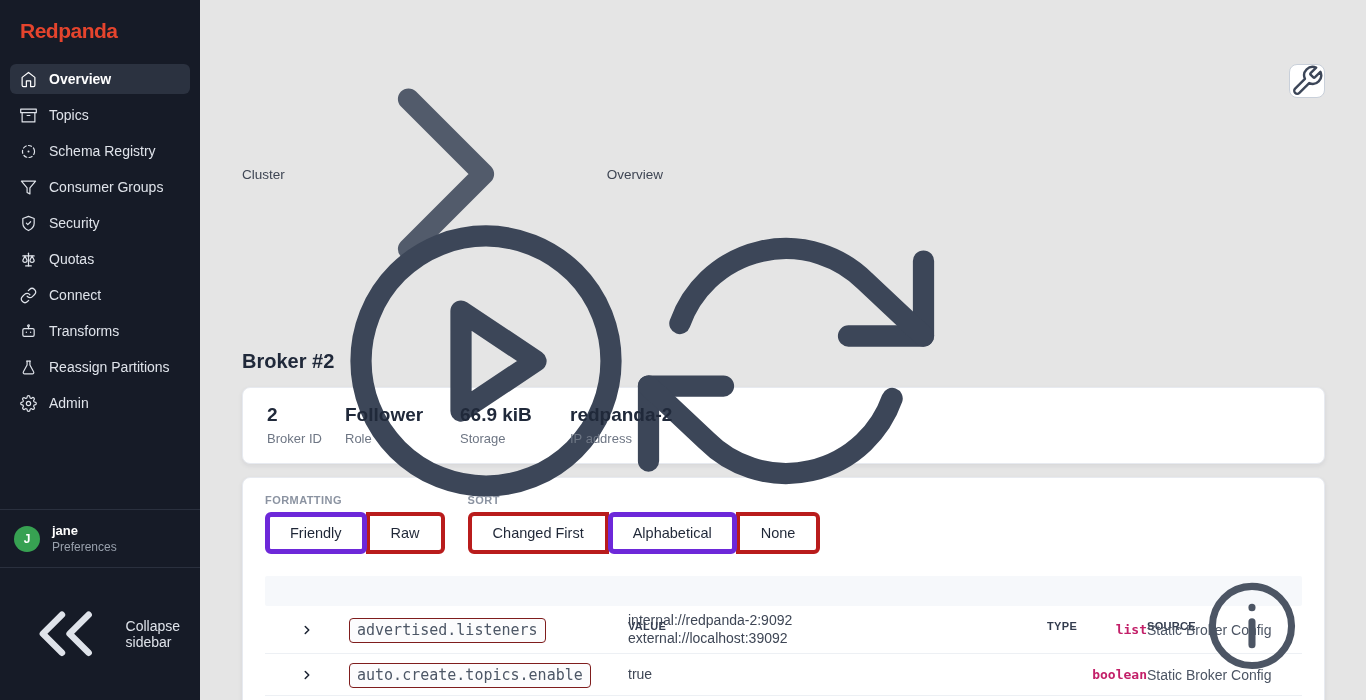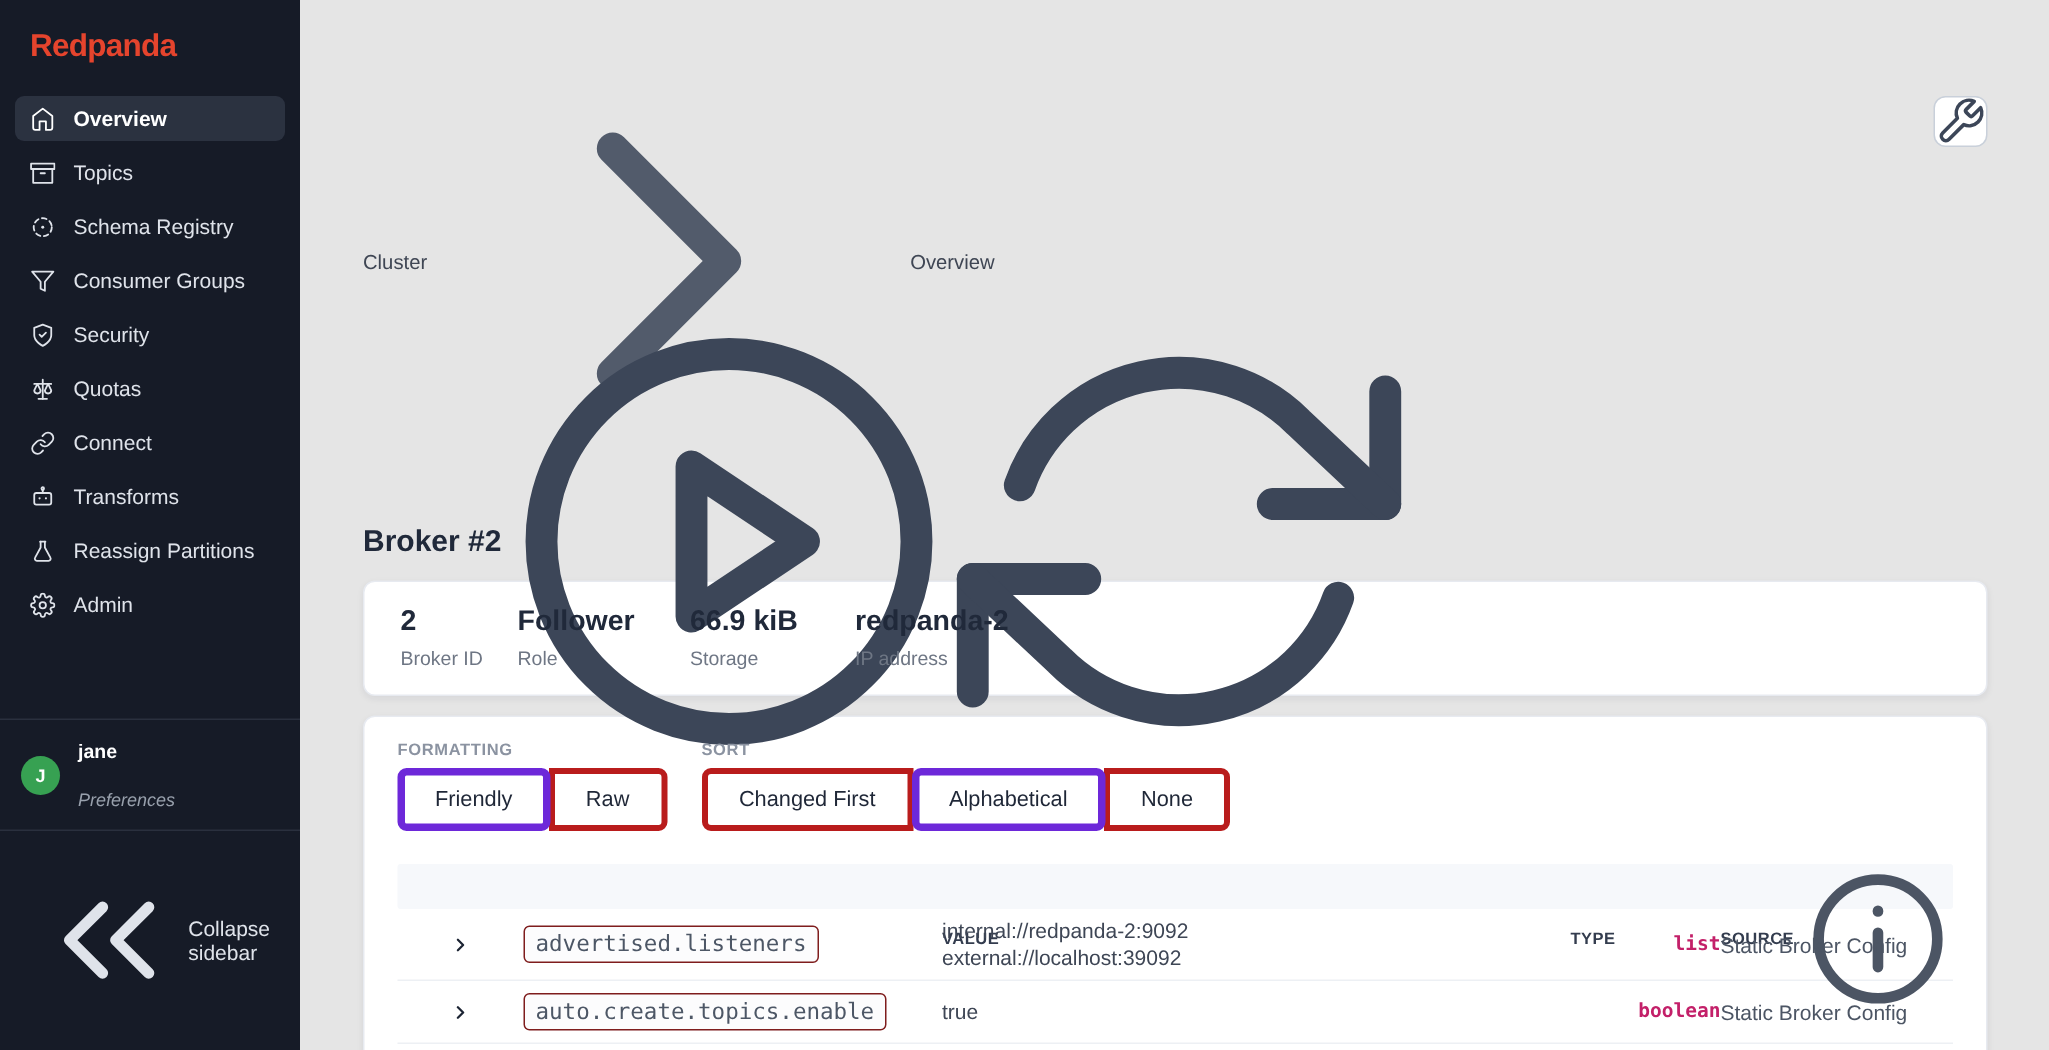--- a/index.html
+++ b/index.html
@@ -18,23 +18,23 @@
   .nav-item.selected { background:#2b3240; font-weight:700; color:#fff; }
   .nav-icon { width:17px; height:17px; display:flex; }
   .nav-icon svg { width:17px; height:17px; }
   .spacer { flex:1; }
   .user-section { border-top:1px solid #2a303e; padding:13px 14px; display:flex;
     gap:12px; align-items:center; }
   .avatar { width:26px; height:26px; min-width:26px; border-radius:50%; background:#37a152;
     color:#fff; font-size:12px; font-weight:700; display:flex; align-items:center;
     justify-content:center; }
   .user-name { font-size:13px; font-weight:700; color:#fff; }
-  .user-sub { font-size:12px; color:#98a0ac; margin-top:18px;font-style:italic; }
+  .user-sub { font-size:12px; color:#98a0ac; margin-top:2px; }
   .collapse-section { border-top:1px solid #2a303e; padding:20px 20px; display:flex;
-    align-items:center; font-size:14px; color:#dfe3ea; cursor:pointer; }
+    gap:14px; align-items:center; font-size:14px; color:#dfe3ea; cursor:pointer; }
   .collapse-icon svg { width:15px; height:15px; }
 
   
   .main { flex:1; background:#e5e5e5; padding:24px 41px 0 42px; position:relative; }
   .breadcrumb { display:flex; align-items:center; gap:11px; font-size:13.5px; color:#3f4654; }
   .crumb { cursor:pointer; }
   .crumb-sep svg { width:12px; height:12px; display:block; color:#525b6b; }
   .title-row { display:flex; align-items:center; margin-top:24px; height:26px; }
   .page-title { font-size:20px; font-weight:700; color:#20293a; margin-right:2px; }
   .icon-btn { background:none; border:none; cursor:pointer; display:flex; padding:0; }

